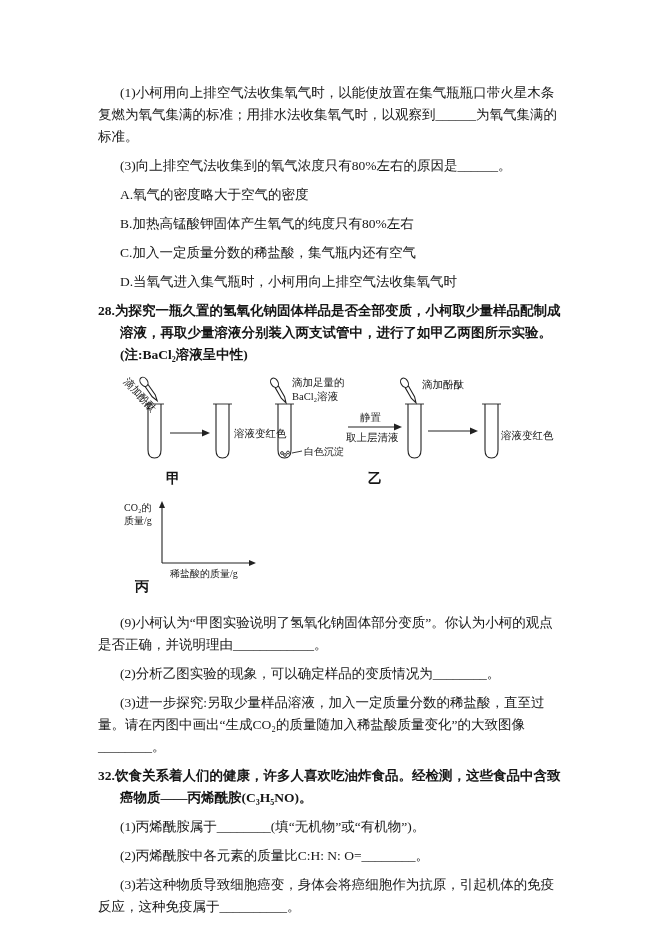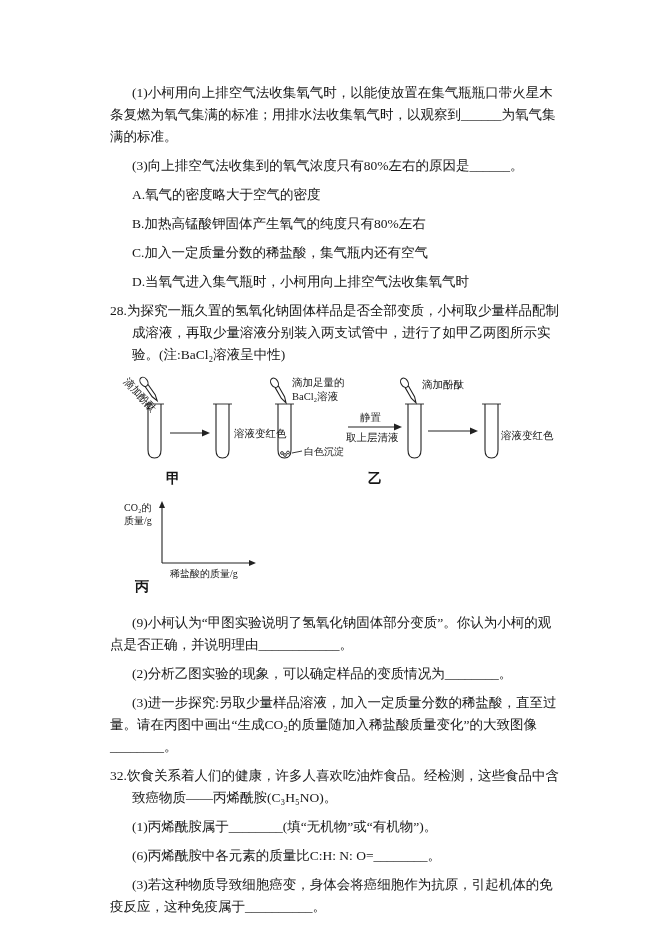--- a/index.html
+++ b/index.html
@@ -9,25 +9,25 @@
     margin:0 auto;
     background:#ffffff;
     color:#161616;
     font-family:"Liberation Serif","DejaVu Serif",serif;
     font-size:13.5px;
     line-height:22px;
     box-sizing:border-box;
     padding:82px 97px 0 98px;
     overflow:hidden;
   }
-  p { margin:0 0 7px 12px; }
+  p { margin:0 0 7px 0; }
   
   .sub { text-indent:22px; }
   
-  .stem { padding-left:22px; text-indent:-22px; }
+  .stem { padding-left:22px; text-indent:-22px;font-weight:bold; }
   .figure { margin:4px 0 6px 22px; }
   .figure svg { display:block; }
   .graph-figure { margin:2px 0 10px 22px; }
   svg text { font-family:"Liberation Serif","DejaVu Serif",serif; fill:#161616; }
   .stroke { stroke:#222; stroke-width:1.1; fill:none; }
   .thin   { stroke:#222; stroke-width:0.9; fill:none; }
   .fillhead { fill:#222; stroke:none; }
 </style>
 </head>
 <body>
@@ -145,17 +145,17 @@
     </div>
 
     <p class="sub">(9)小柯认为“甲图实验说明了氢氧化钠固体部分变质”。你认为小柯的观点是否正确，并说明理由____________。</p>
     <p class="sub">(2)分析乙图实验的现象，可以确定样品的变质情况为________。</p>
     <p class="sub">(3)进一步探究:另取少量样品溶液，加入一定质量分数的稀盐酸，直至过量。请在丙图中画出“生成CO₂的质量随加入稀盐酸质量变化”的大致图像________。</p>
   </section>
 
   <section>
     <p class="stem">32.饮食关系着人们的健康，许多人喜欢吃油炸食品。经检测，这些食品中含致癌物质——丙烯酰胺(C₃H₅NO)。</p>
     <p class="sub">(1)丙烯酰胺属于________(填“无机物”或“有机物”)。</p>
-    <p class="sub">(6)丙烯酰胺中各元素的质量比C:H: N: O=________。</p>
+    <p class="sub">(2)丙烯酰胺中各元素的质量比C:H: N: O=________。</p>
     <p class="sub">(3)若这种物质导致细胞癌变，身体会将癌细胞作为抗原，引起机体的免疫反应，这种免疫属于__________。</p>
   </section>
 
 </div>
 
 </body></html>

